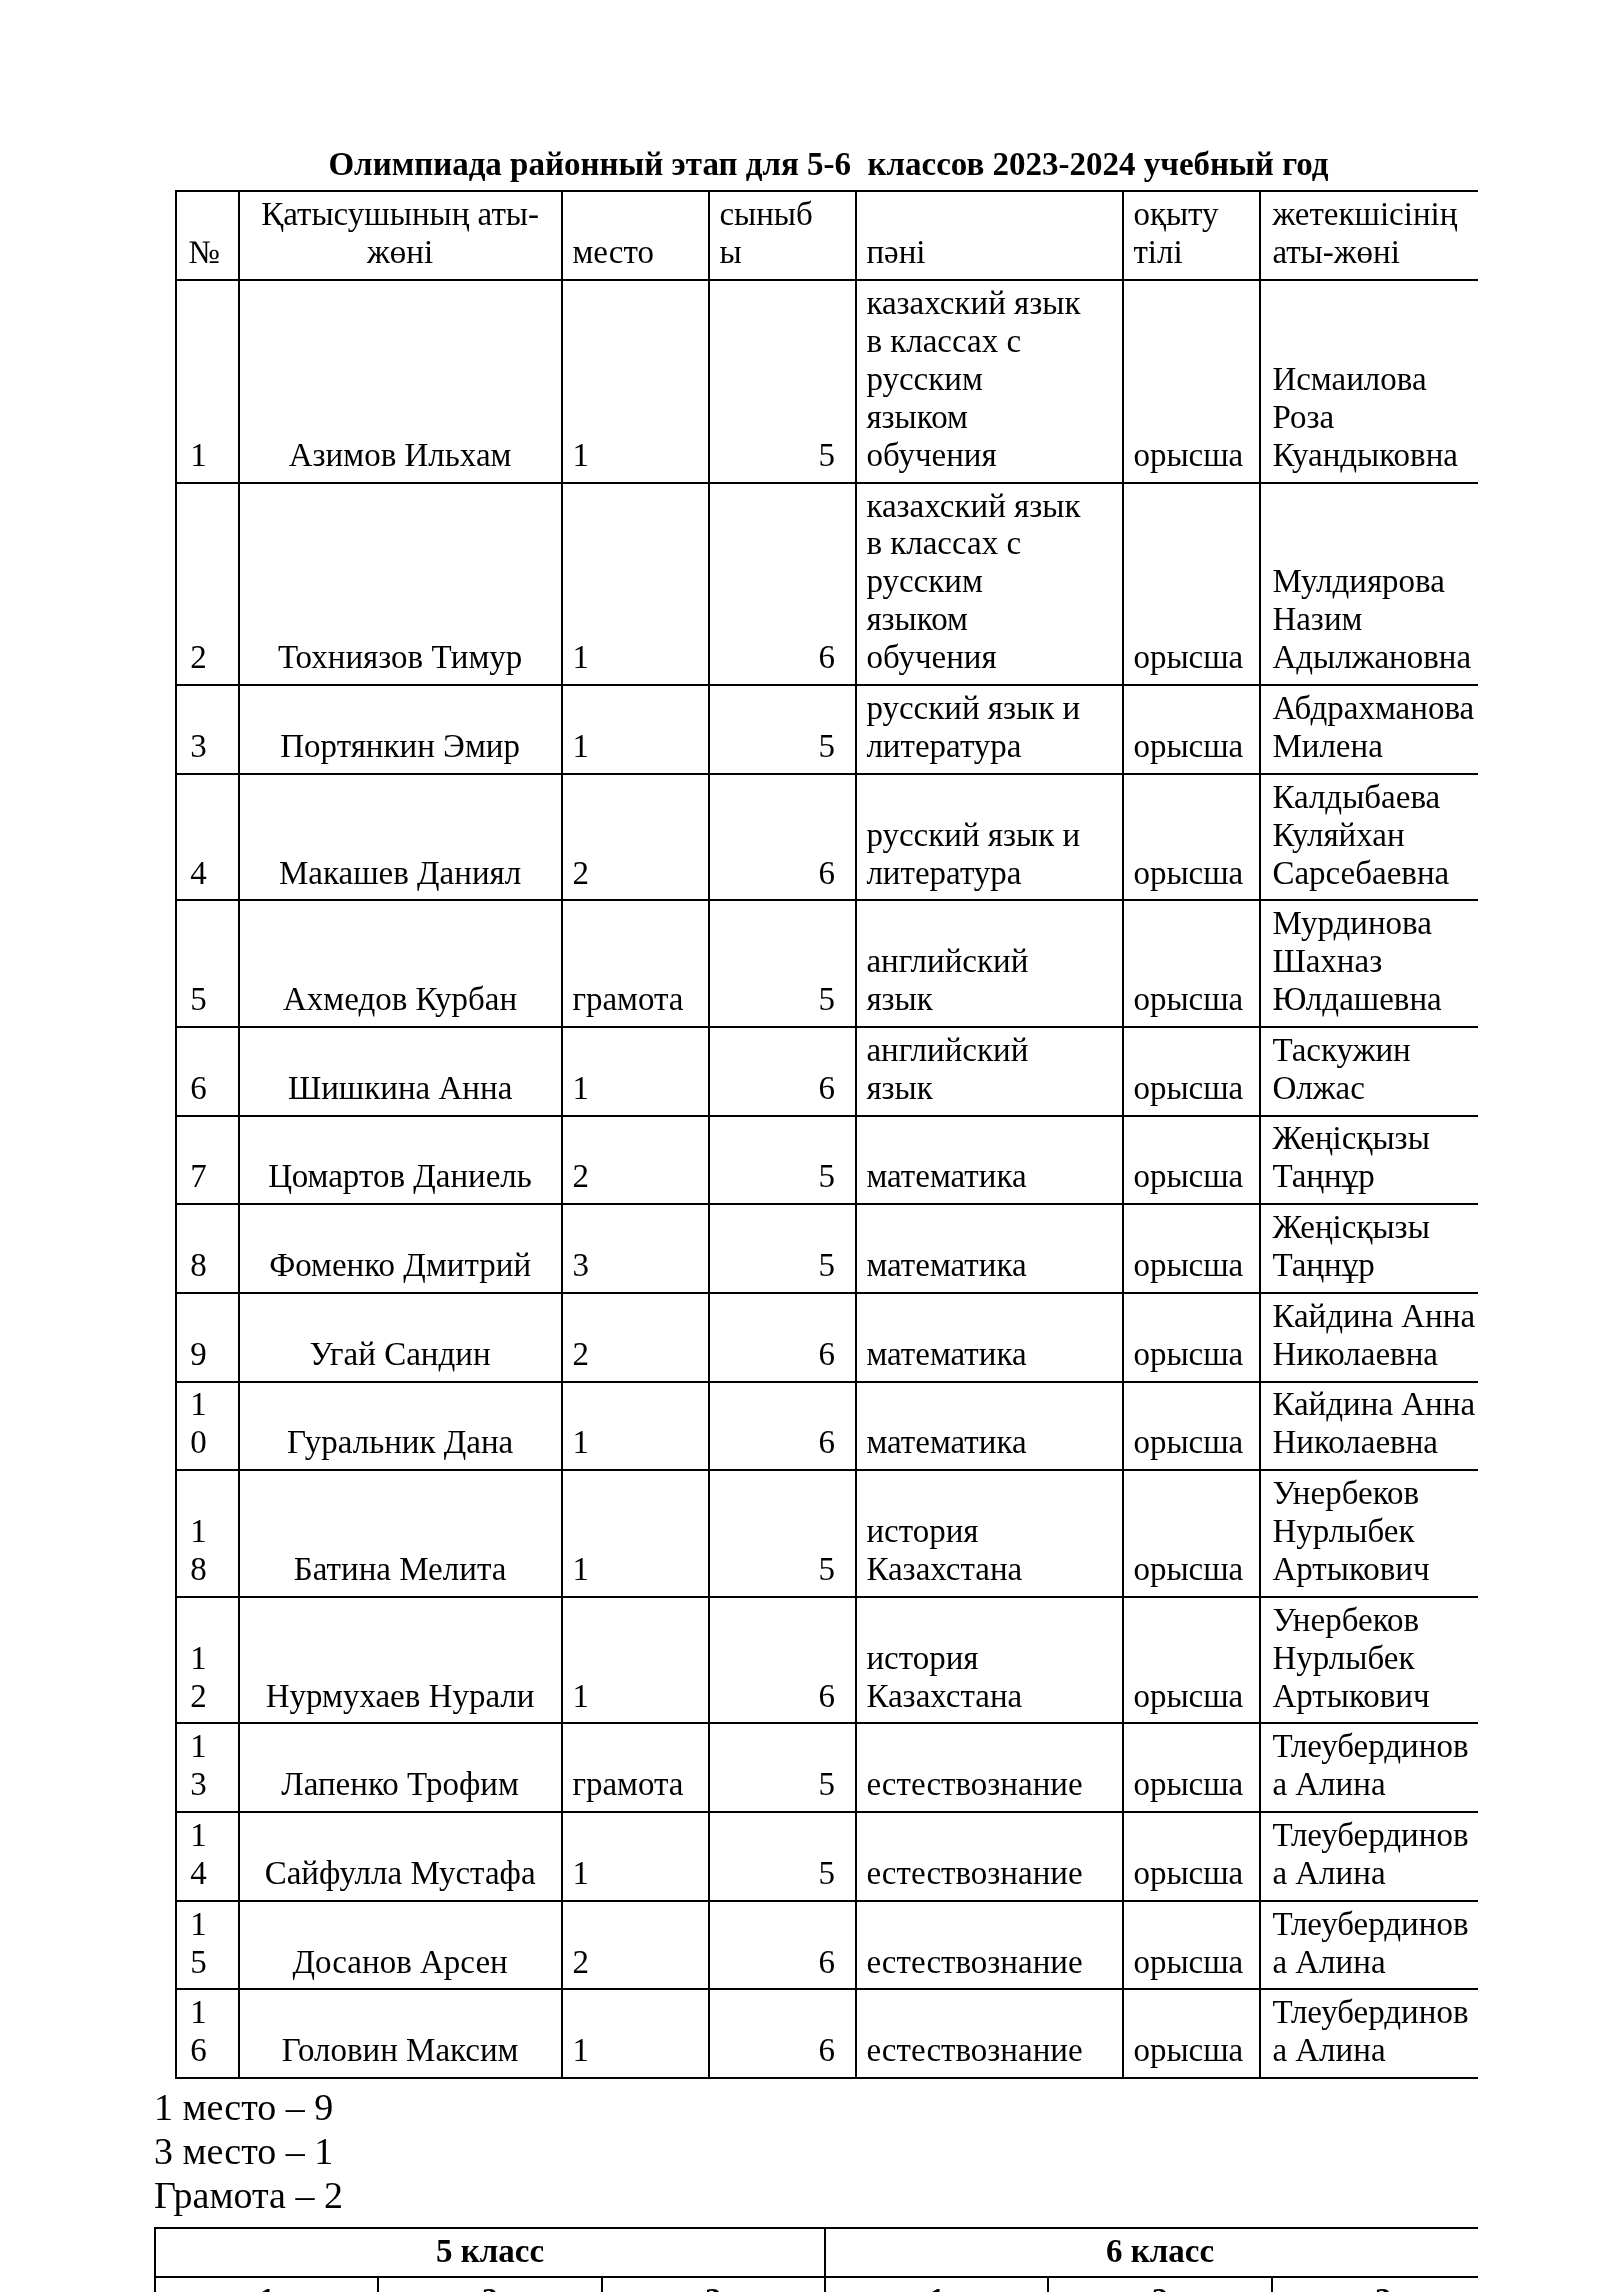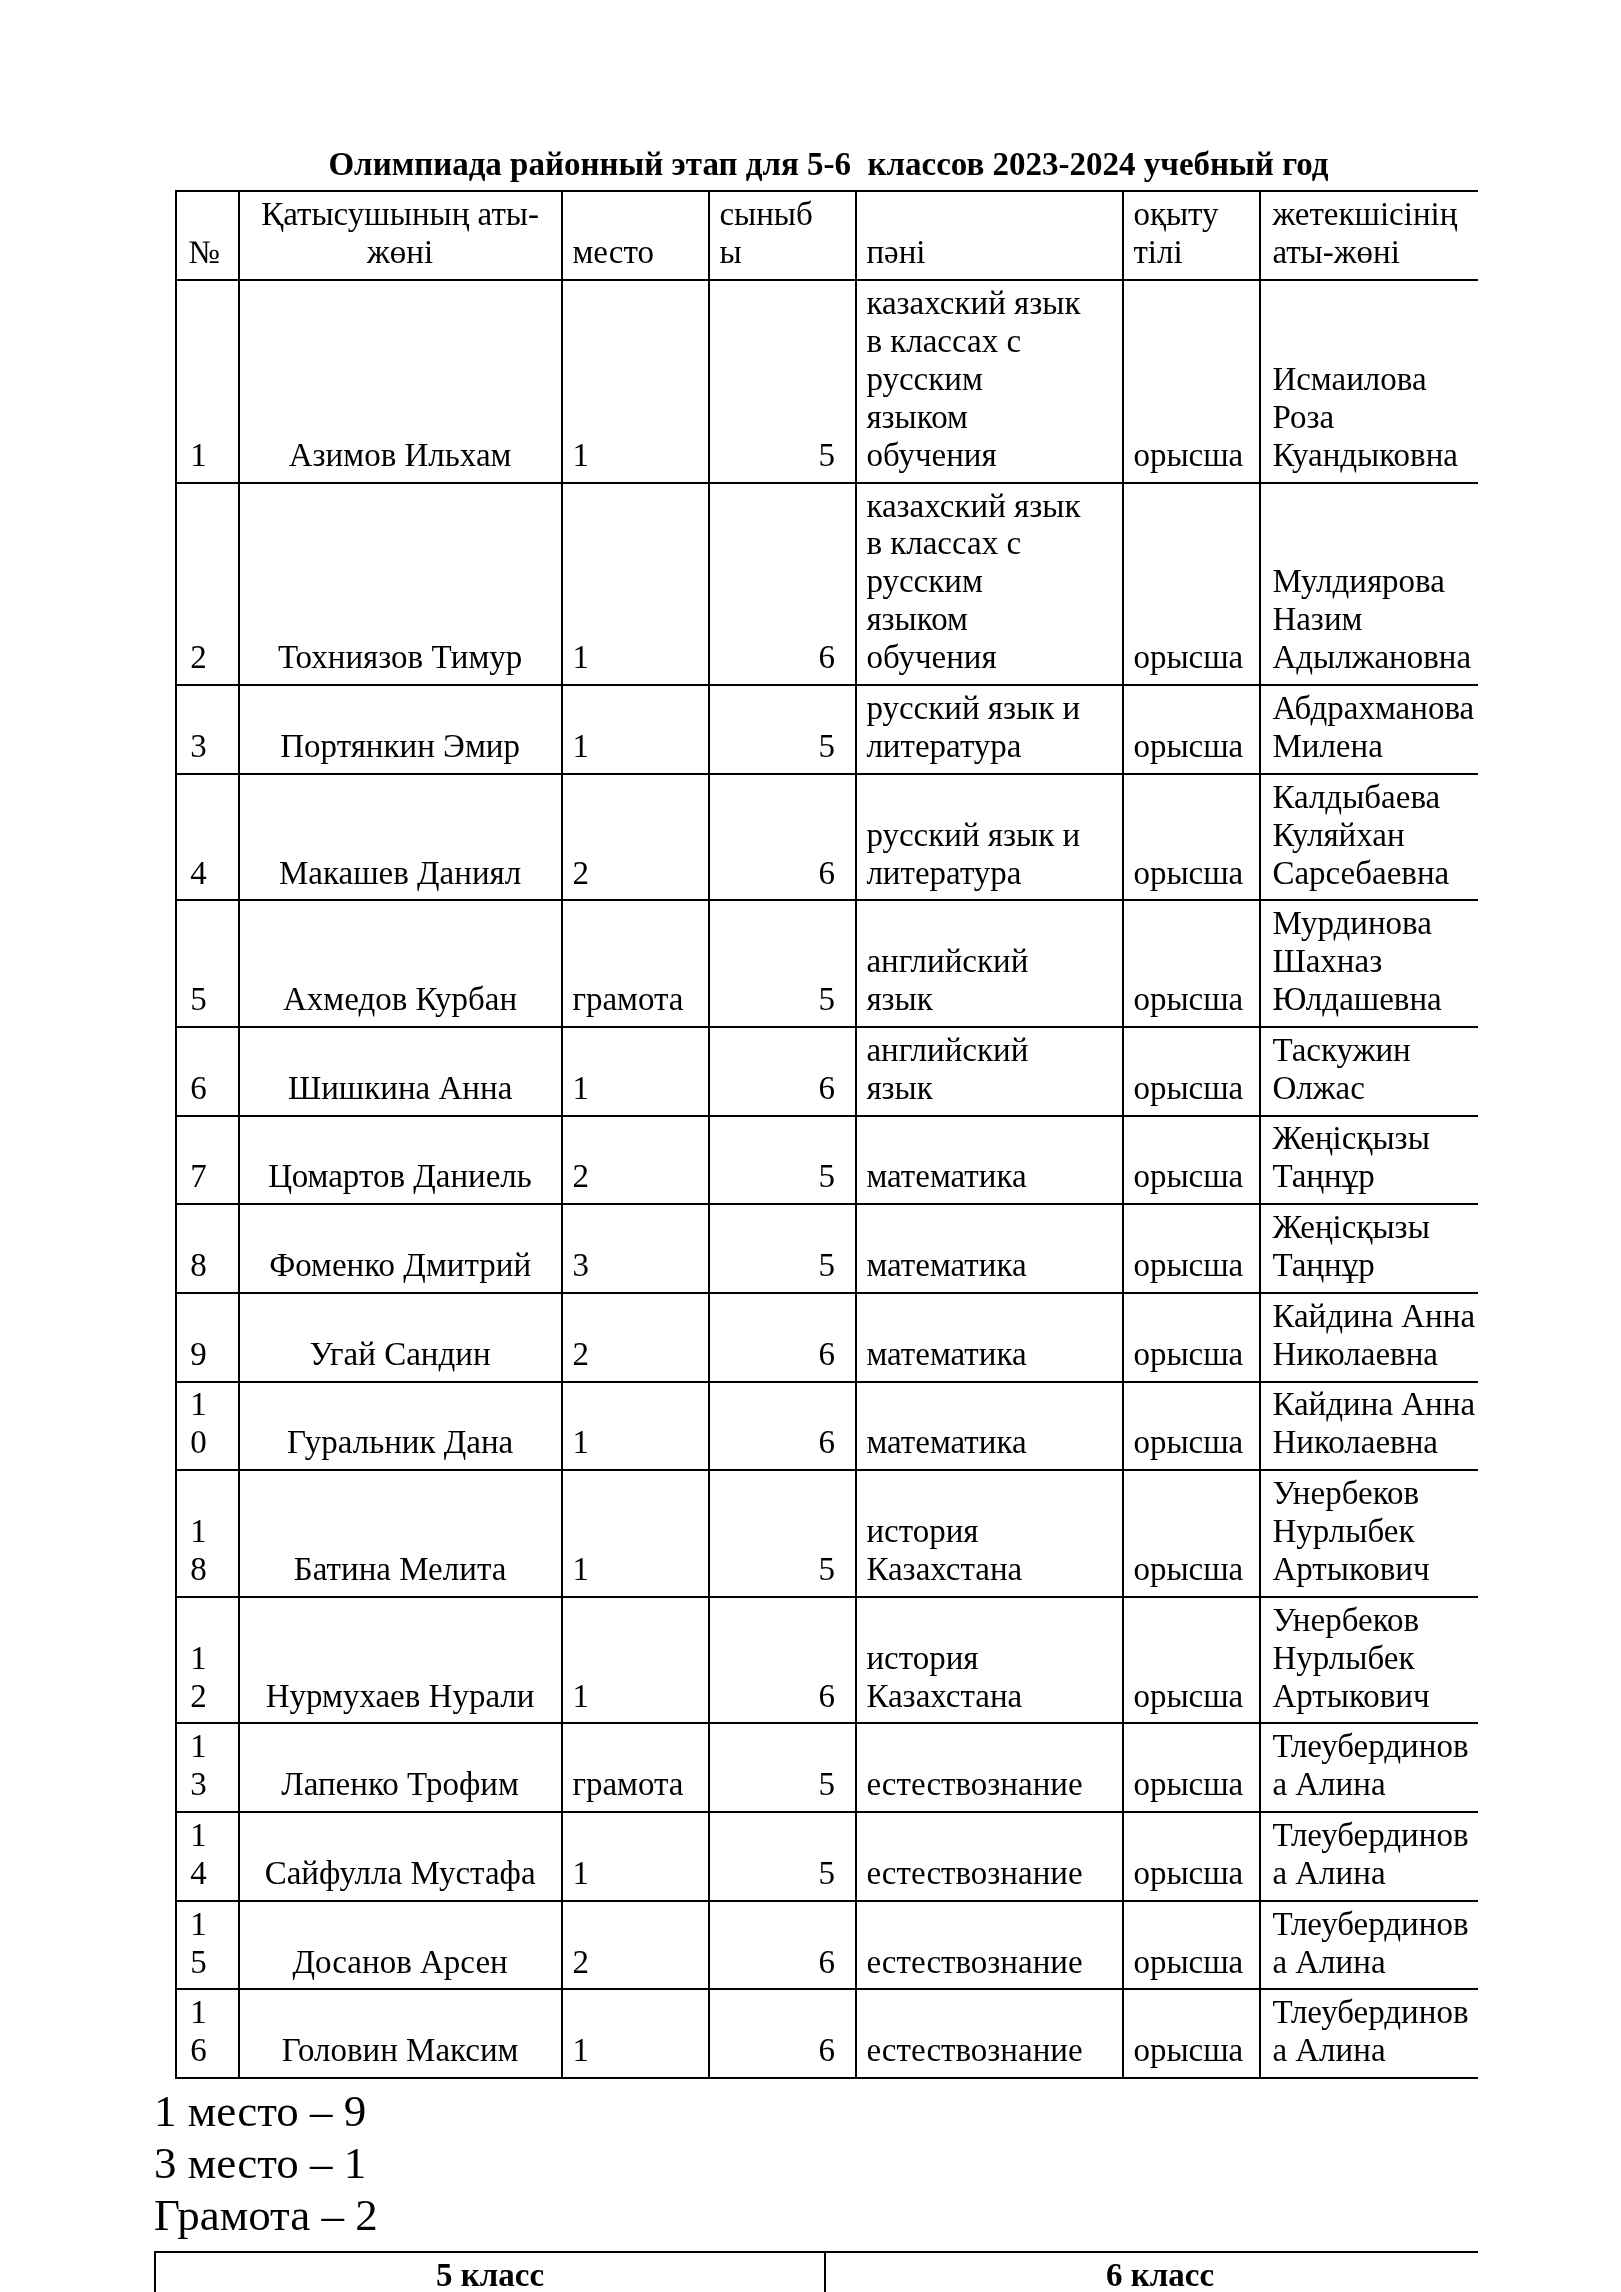--- a/index.html
+++ b/index.html
@@ -58,21 +58,21 @@
   table.main th.h0 { padding-left: 11.8px; padding-right: 5.9px; }
   table.main td.c1, table.main th.h1 { padding-right: 9.8px; text-align: center; }
   table.main td.c3 { text-align: right; padding-right: 19.6px; }
   table.main th.h3 { padding-right: 20px; }
   table.main td.c4, table.main th.h4 { padding-right: 31px; }
   table.main td.c5, table.main th.h5 { padding-right: 14px; margin-top: 6px; }
   table.main td.c6, table.main th.h6 { padding-left: 11.8px; padding-right: 20.6px; }
   
   .summary { margin: 5.9px 0 9.8px 0; }
   .summary-line {
-    font-size: 45px;
+    font-size: 38px;
     line-height: 1.16;
     margin: 0;
   }
   
   table.results {
     table-layout: fixed;
     width: 1342px;
     border-collapse: collapse;
     font-size: 33px;
     line-height: 1.15;

